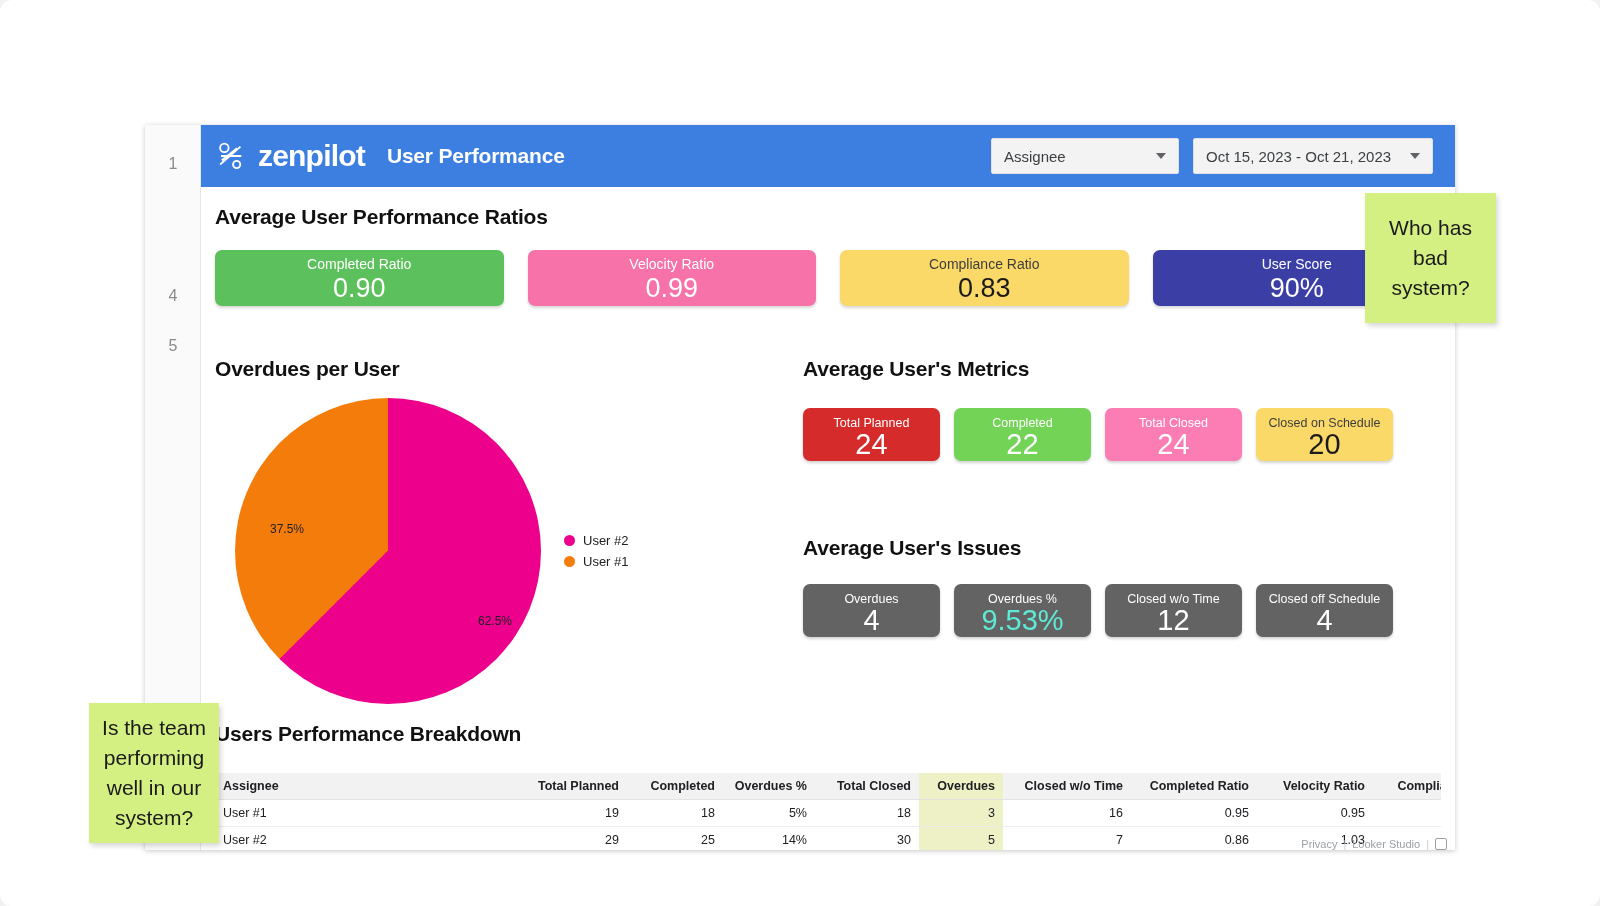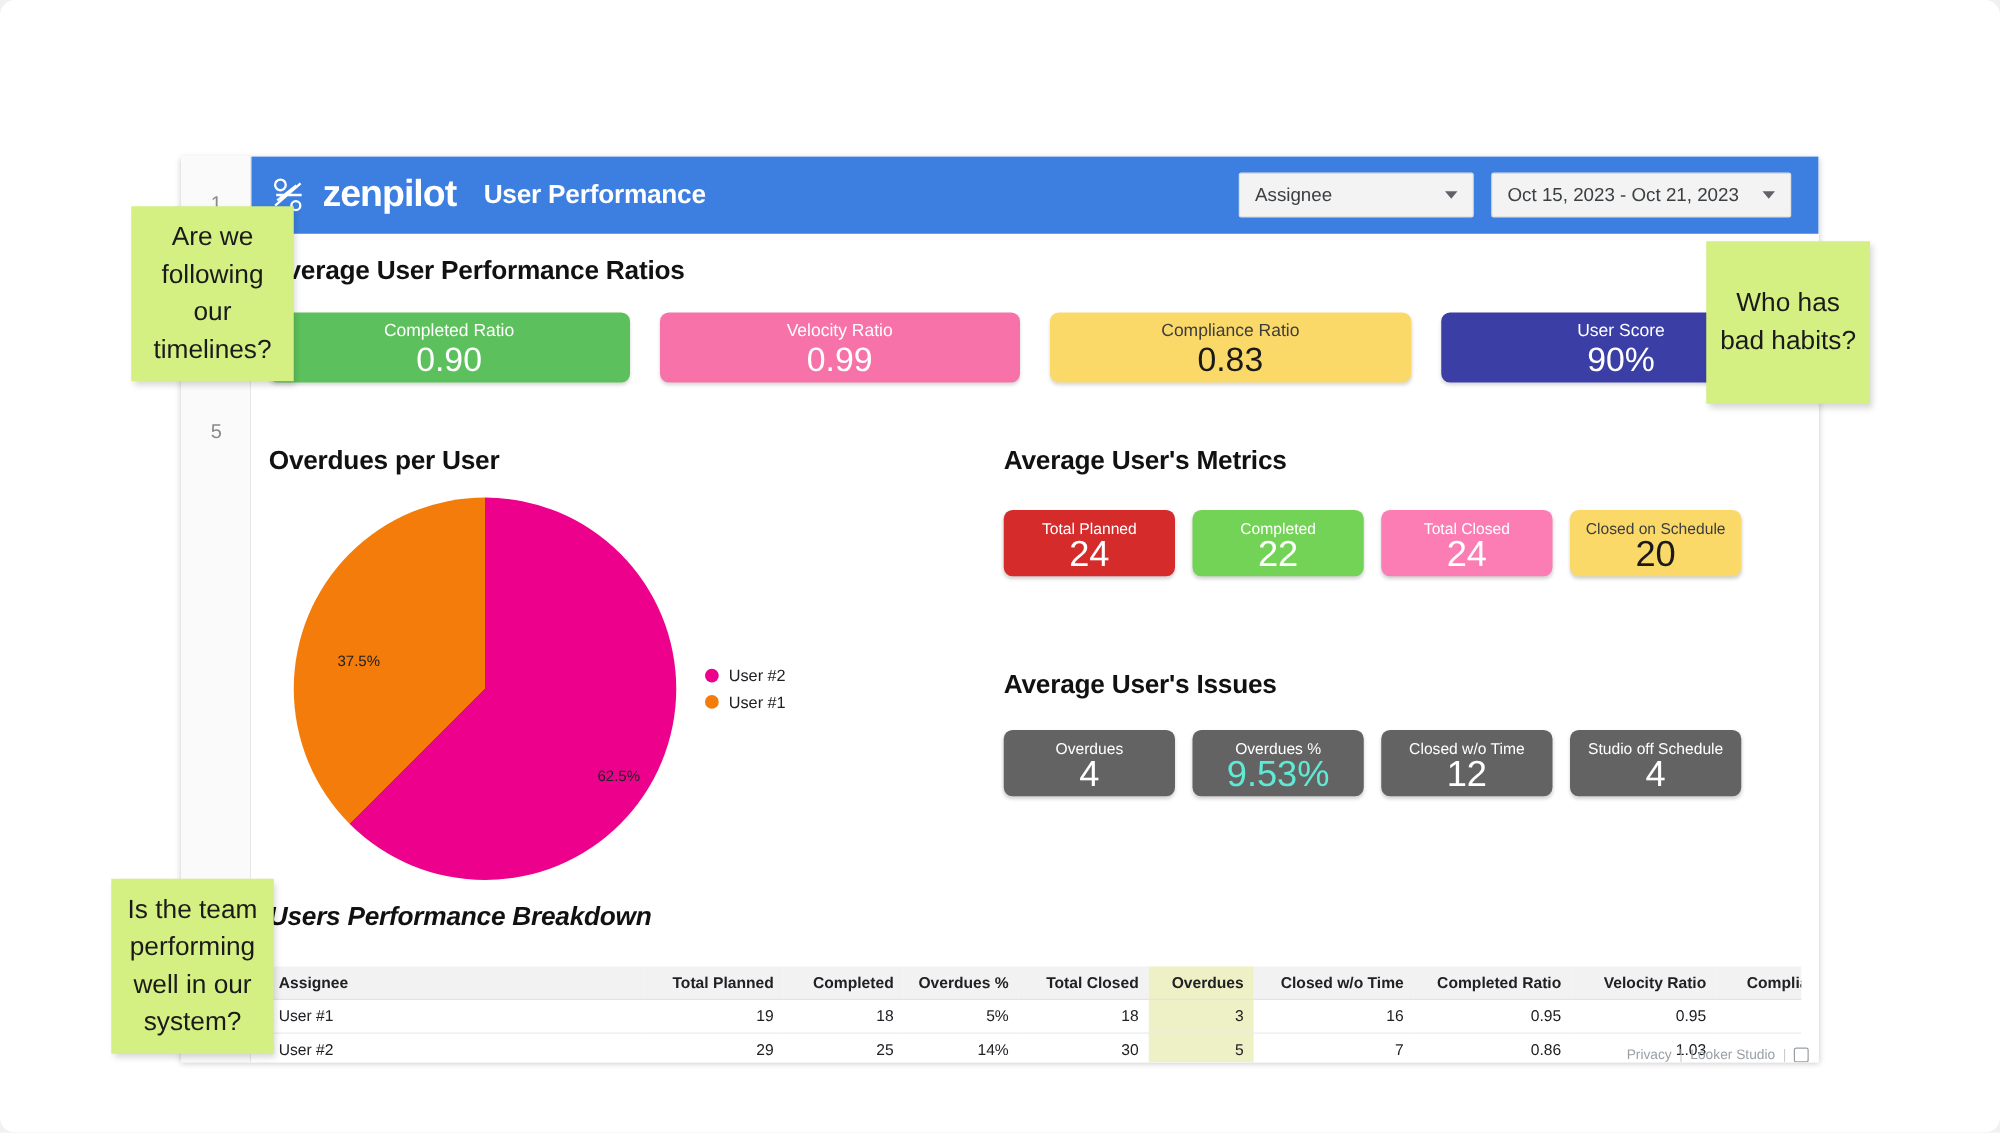--- a/index.html
+++ b/index.html
@@ -330,26 +330,26 @@
           </div>
           <div class="chip" style="background: rgb(99, 99, 99);">
             <div class="chip-label" style="color:#ffffff">Overdues %</div>
             <div class="chip-value" style="color:#5eead4">9.53%</div>
           </div>
           <div class="chip" style="background: rgb(99, 99, 99);">
             <div class="chip-label" style="color:#ffffff">Closed w/o Time</div>
             <div class="chip-value" style="color:#ffffff">12</div>
           </div>
           <div class="chip" style="background: rgb(99, 99, 99);">
-            <div class="chip-label" style="color:#ffffff">Studio off Schedule</div>
+            <div class="chip-label" style="color:#ffffff">Closed off Schedule</div>
             <div class="chip-value" style="color:#ffffff">4</div>
           </div>
         </div>
 
-      <div class="sec-h" style="left:14px; top:597px;font-style:italic;">Users Performance Breakdown</div>
+      <div class="sec-h" style="left:14px; top:597px;">Users Performance Breakdown</div>
       <div class="table-wrap">
         <table>
           <thead>
             <tr id="thead-row">
                 <th class="first" style="width: 300px;">Assignee</th>
                 <th style="width: 112px;">Total Planned</th>
                 <th style="width: 96px;">Completed</th>
                 <th style="width: 92px;">Overdues %</th>
                 <th style="width: 104px;">Total Closed</th>
                 <th class=" hl" style="width: 84px;">Overdues</th>
@@ -392,17 +392,16 @@
         <span>Privacy</span>
         <span class="footer-sep">|</span>
         <span>Looker Studio</span>
         <span class="footer-sep">|</span>
         <span class="footer-icon"></span>
       </div>
 
     </div>
   </div>
 
-  <div class="note" id="note-1">Are we following our timelines?</div>
-  <div class="note" id="note-2">Who has bad habits?</div>
+  <div class="note" id="note-2">Who has bad system?</div>
   <div class="note" id="note-3">Is the team performing well in our system?</div>
 
 </div>
 
 </body></html>

